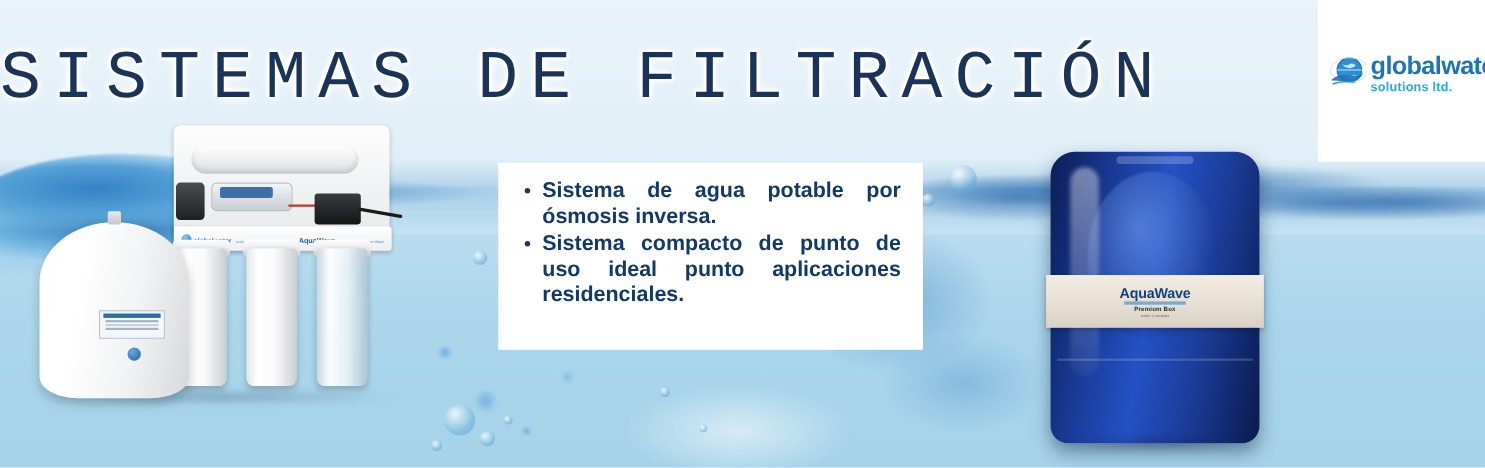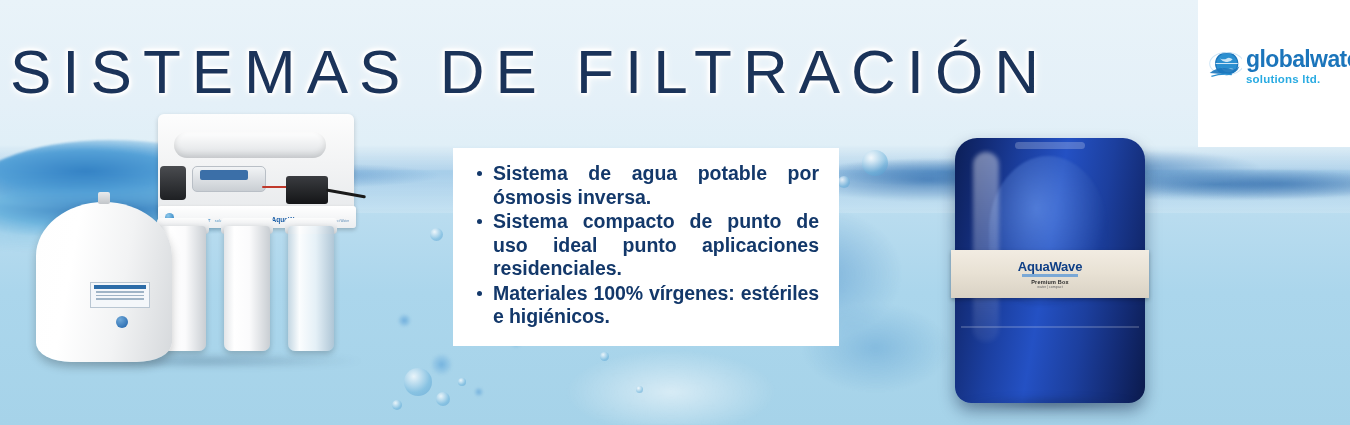--- a/index.html
+++ b/index.html
@@ -79,28 +79,29 @@
   
   .title {
     position:absolute; left:0; top:36px; width:1060px;
     text-align:center;
     font-size:62px; font-weight:400; letter-spacing:11px;
     color:#1b3359;
     white-space:nowrap;
     text-shadow:
       0 0 2px #fff, 0 0 4px #fff, 0 0 7px #fff, 0 0 11px #fff,
       2px 2px 3px rgba(255,255,255,.95), -2px -2px 3px rgba(255,255,255,.95);
+    font-family: Liberation Mono, monospace;
   }
 
   
   .card {
     position:absolute; left:453px; top:148px;
     width:386px; min-height:170px;
     background:#ffffff;
-    padding:14px 20px 16px 18px;
+    padding:14px 20px 32px 18px;
   }
   .card ul { list-style:none; }
   .card li {
     position:relative;
     padding-left:22px;
     margin-bottom:1px;
     color:#13386a;
     font-size:19.5px;
     line-height:23.5px;
     font-weight:bold;
@@ -305,23 +306,20 @@
 
   <div class="title">SISTEMAS DE FILTRACIÓN</div>
 
   <div class="card">
     <ul>
       <li>
         <span>Sistema de agua potable por ósmosis inversa.</span>
       </li>
       <li>
         <span>Sistema compacto de punto de uso ideal punto aplicaciones residenciales.</span>
-      </li>
-      <li class="heavy">
-        <span>Materiales 100% vírgenes: estériles e higiénicos.</span>
       </li>
     </ul>
   </div>
 
   <div class="logo-panel">
     <div class="logo-wrap">
       <span class="globe">
         <svg viewBox="0 0 40 40" width="34" height="34" aria-hidden="true">
           <circle cx="22" cy="16" r="13" fill="#2b8fd0"></circle>
           <circle cx="22" cy="16" r="13" fill="none" stroke="#1b75bb" stroke-width="1.4"></circle>

